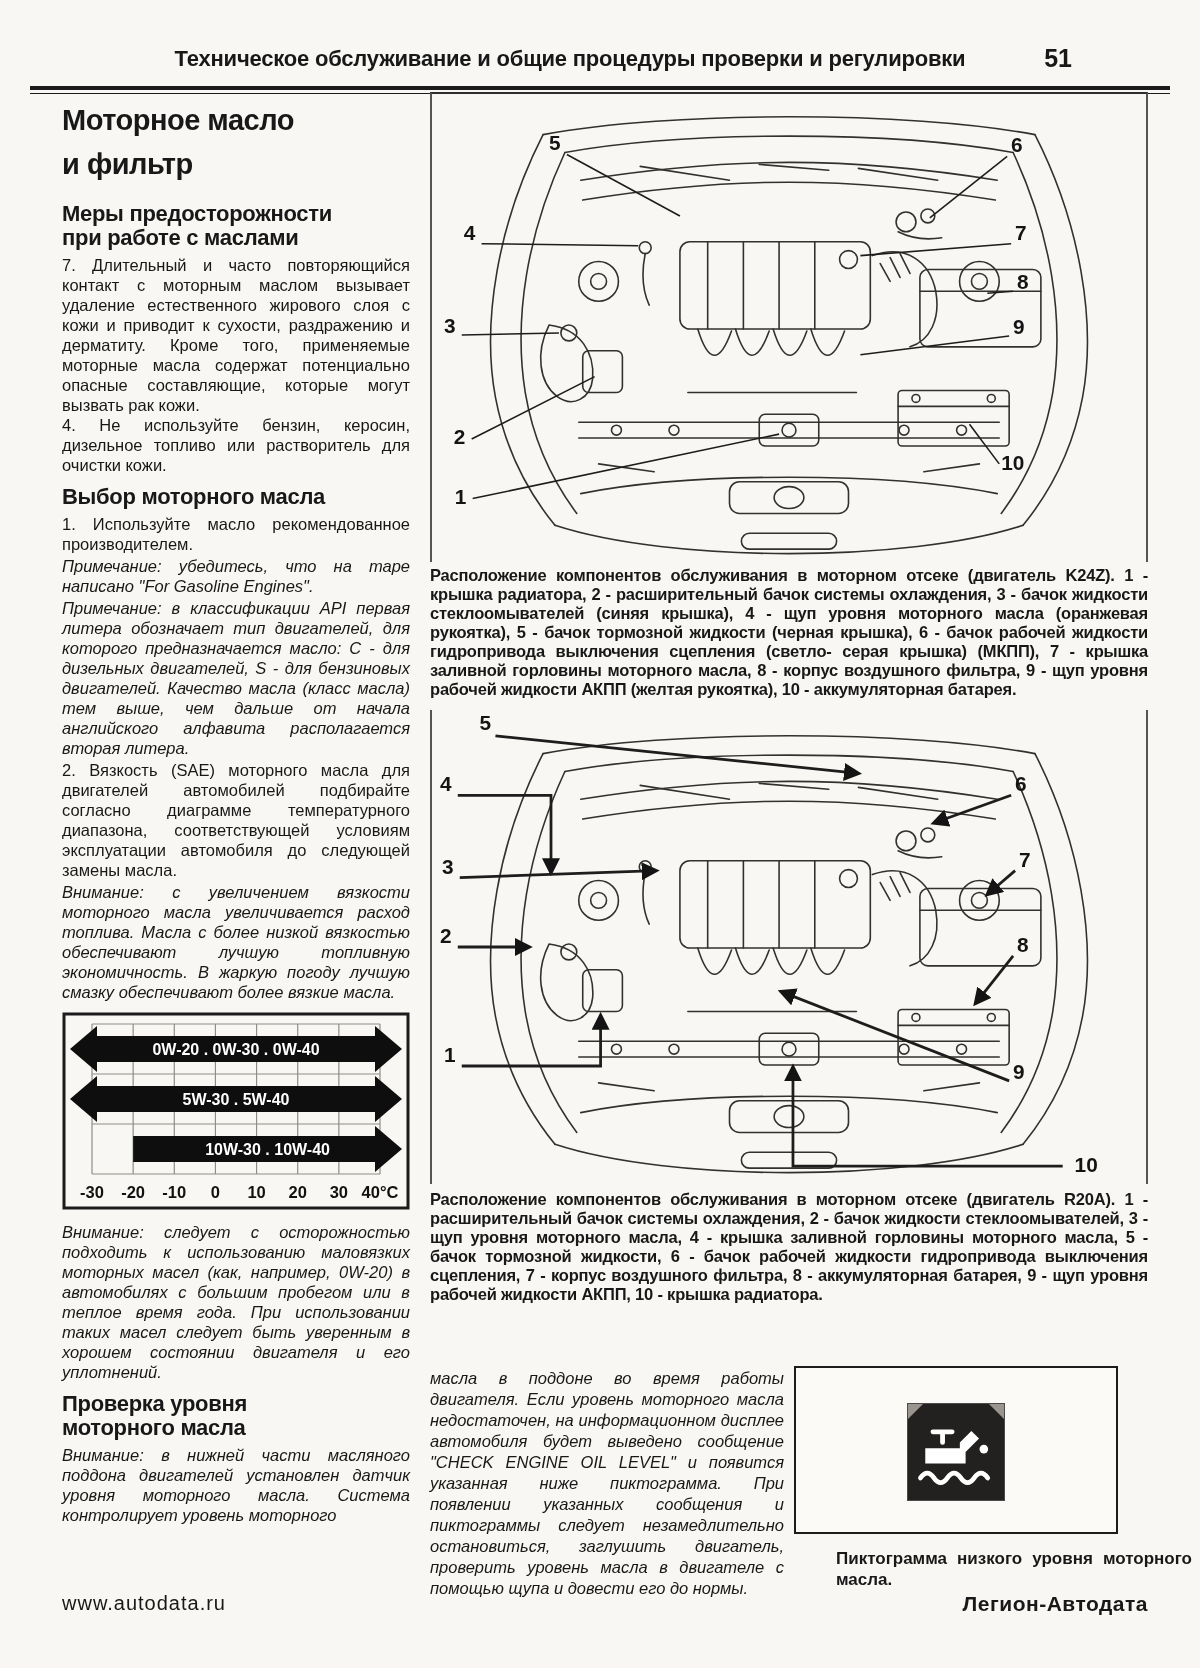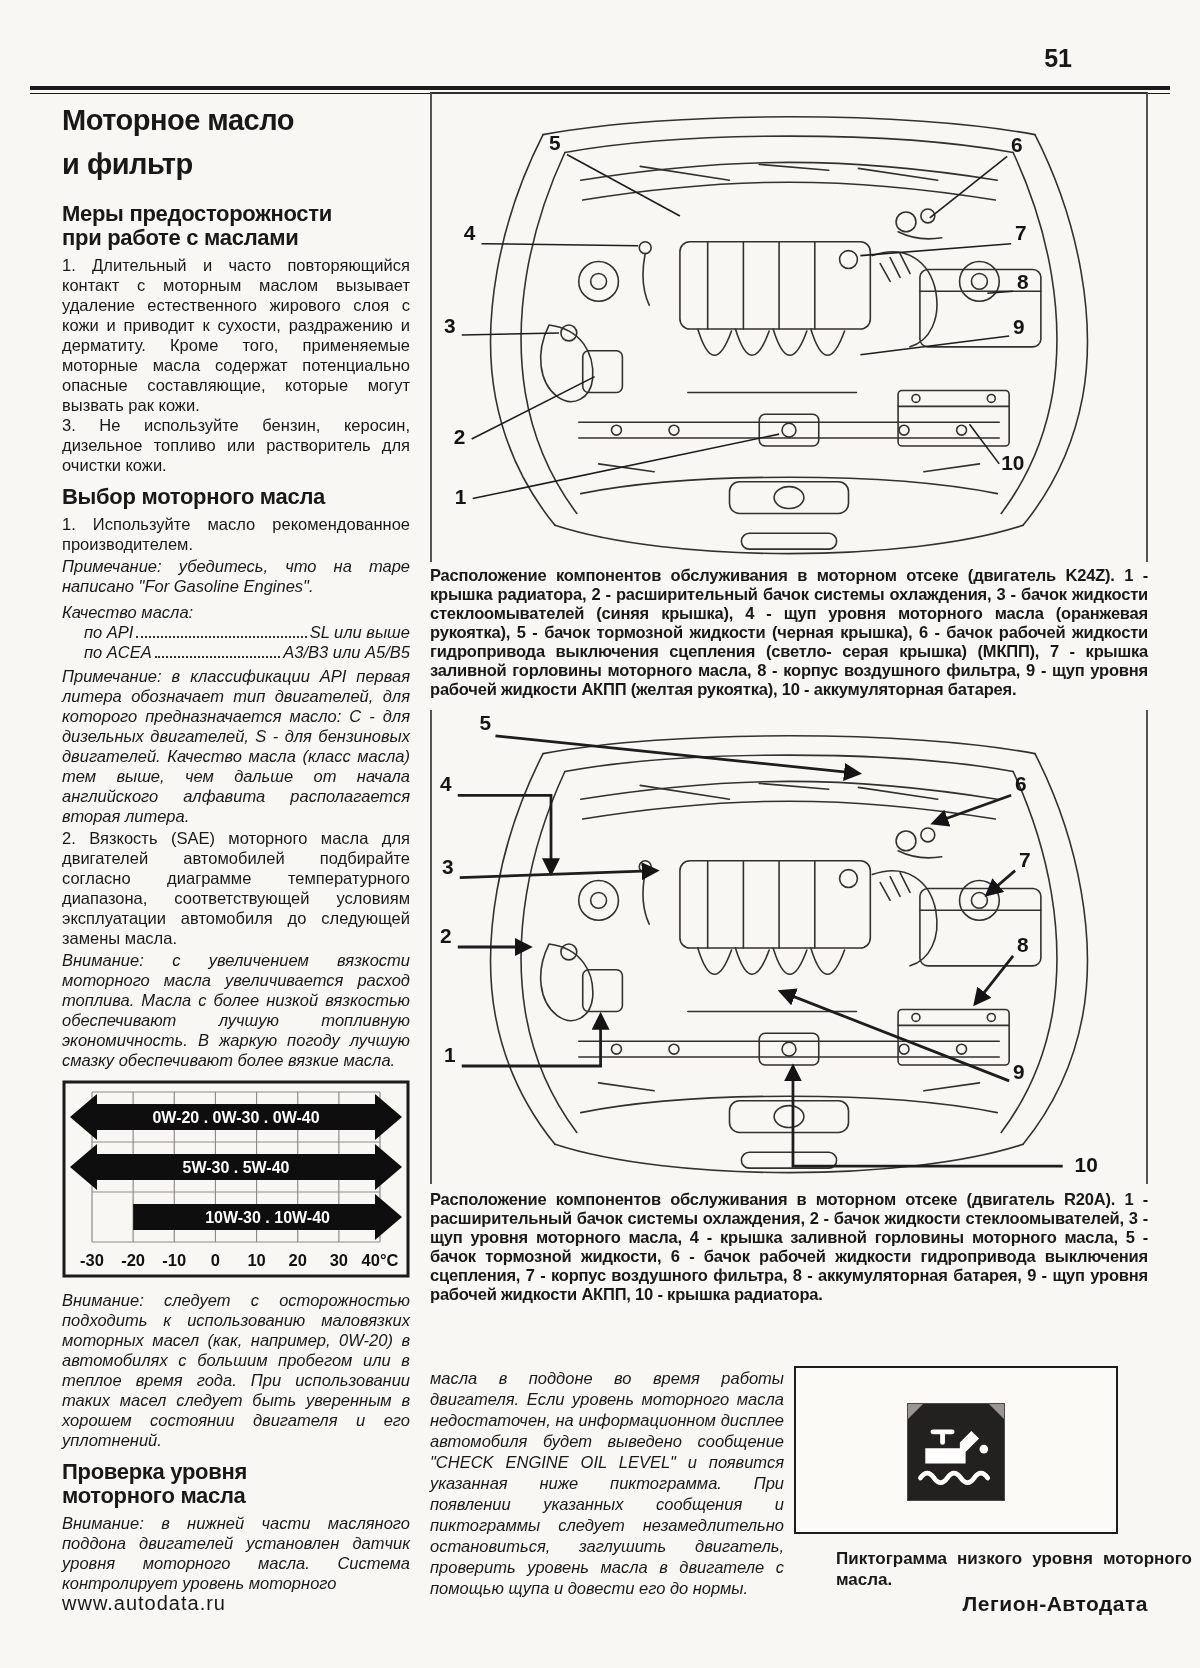--- a/index.html
+++ b/index.html
@@ -111,50 +111,38 @@
       <path d="M150,402 C260,380 460,380 570,402"></path>
       <rect x="300" y="390" width="120" height="32" rx="10"></rect>
       <ellipse cx="360" cy="406" rx="15" ry="11"></ellipse>
       <rect x="312" y="442" width="96" height="16" rx="8"></rect>
       <path d="M168,372 l56,8 M496,380 l56,-8"></path>
     </g>
   </symbol>
 </svg>
 
 <div id="page-header">
+  <div class="htitle">Техническое обслуживание и общие процедуры проверки и регулировки</div>
   <div class="hnum">51</div>
 </div>
 <div class="rule-thick"></div>
 <div class="rule-thin"></div>
 
 <div id="left-col">
   <div class="h1">Моторное масло
 и фильтр</div>
   <div class="h2" style="margin-top:16px">Меры предосторожности
 при работе с маслами</div>
-  <p class="para">1. Длительный и часто повторяющийся контакт с моторным маслом вызывает удаление естественного жирового слоя с кожи и приводит к сухости, раздражению и дерматиту. Кроме того, применяемые моторные масла содержат потенциально опасные составляющие, которые могут вызвать рак кожи.</p>
-  <p class="para">3. Не используйте бензин, керосин, дизельное топливо или растворитель для очистки кожи.</p>
+  <p class="para">7. Длительный и часто повторяющийся контакт с моторным маслом вызывает удаление естественного жирового слоя с кожи и приводит к сухости, раздражению и дерматиту. Кроме того, применяемые моторные масла содержат потенциально опасные составляющие, которые могут вызвать рак кожи.</p>
+  <p class="para">4. Не используйте бензин, керосин, дизельное топливо или растворитель для очистки кожи.</p>
 
   <div class="h2">Выбор моторного масла</div>
   <p class="para">1. Используйте масло рекомендованное производителем.</p>
   <p class="note"><span class="lbl">Примечание</span><span>: убедитесь, что на таре написано "For Gasoline Engines".</span></p>
 
-  <div class="spec">
-    <div>Качество масла:</div>
-    <div class="spec-row">
-      <span>по API</span>
-      <span class="spec-dots"></span>
-      <span>SL или выше</span>
-    </div>
-    <div class="spec-row">
-      <span>по ACEA</span>
-      <span class="spec-dots"></span>
-      <span>A3/B3 или A5/B5</span>
-    </div>
-  </div>
 
   <p class="note"><span class="lbl">Примечание</span><span>: в классификации API первая литера обозначает тип двигателей, для которого предназначается масло: C - для дизельных двигателей, S - для бензиновых двигателей. Качество масла (класс масла) тем выше, чем дальше от начала английского алфавита располагается вторая литера.</span></p>
   <p class="para">2. Вязкость (SAE) моторного масла для двигателей автомобилей подбирайте согласно диаграмме температурного диапазона, соответствующей условиям эксплуатации автомобиля до следующей замены масла.</p>
   <p class="note"><span class="lbl">Внимание</span><span>: с увеличением вязкости моторного масла увеличивается расход топлива. Масла с более низкой вязкостью обеспечивают лучшую топливную экономичность. В жаркую погоду лучшую смазку обеспечивают более вязкие масла.</span></p>
 
   <div class="chart-wrap">
     <svg id="viscosity-svg" viewBox="0 0 348 198" width="348" height="198">
       <rect class="chart-box" x="2" y="2" width="344" height="194"></rect>
     <line x1="30" y1="12" x2="30" y2="162" class="grid"></line>
         <text x="30" y="186" class="tick">-30</text>

